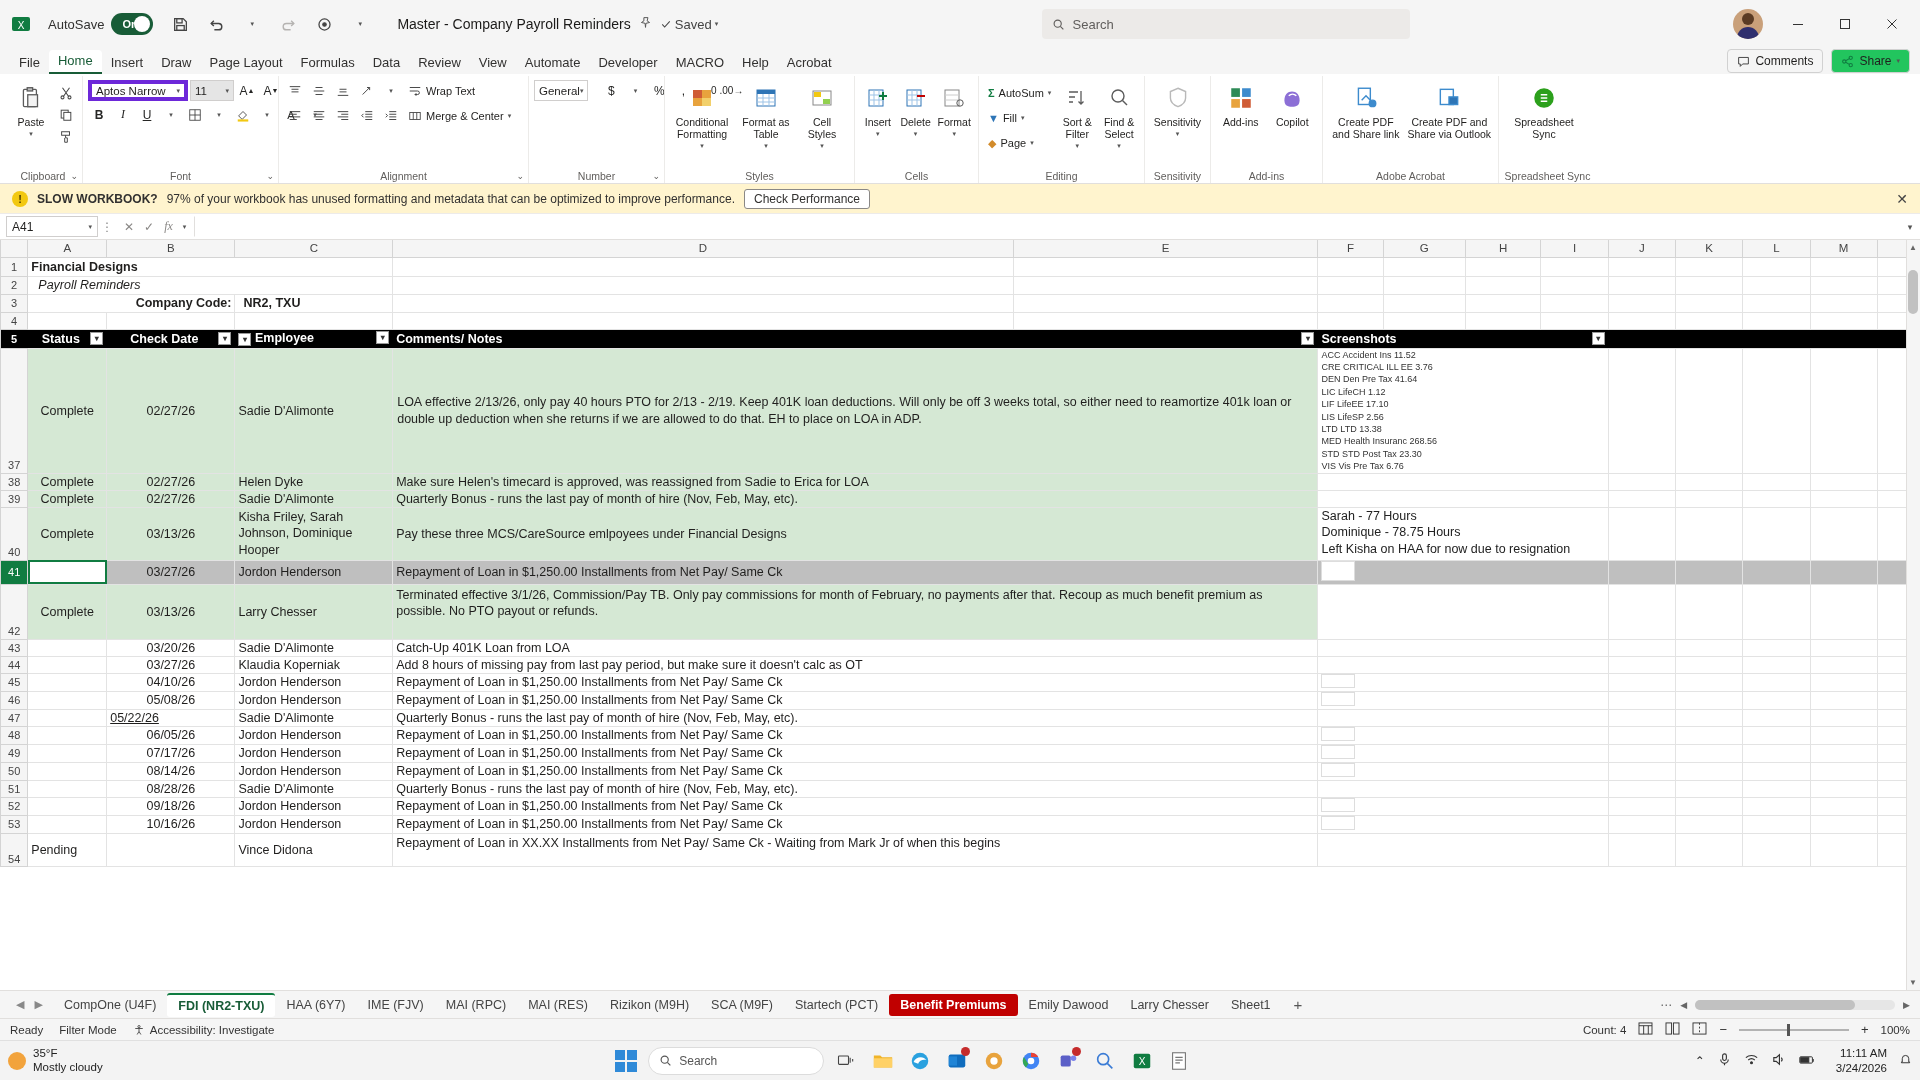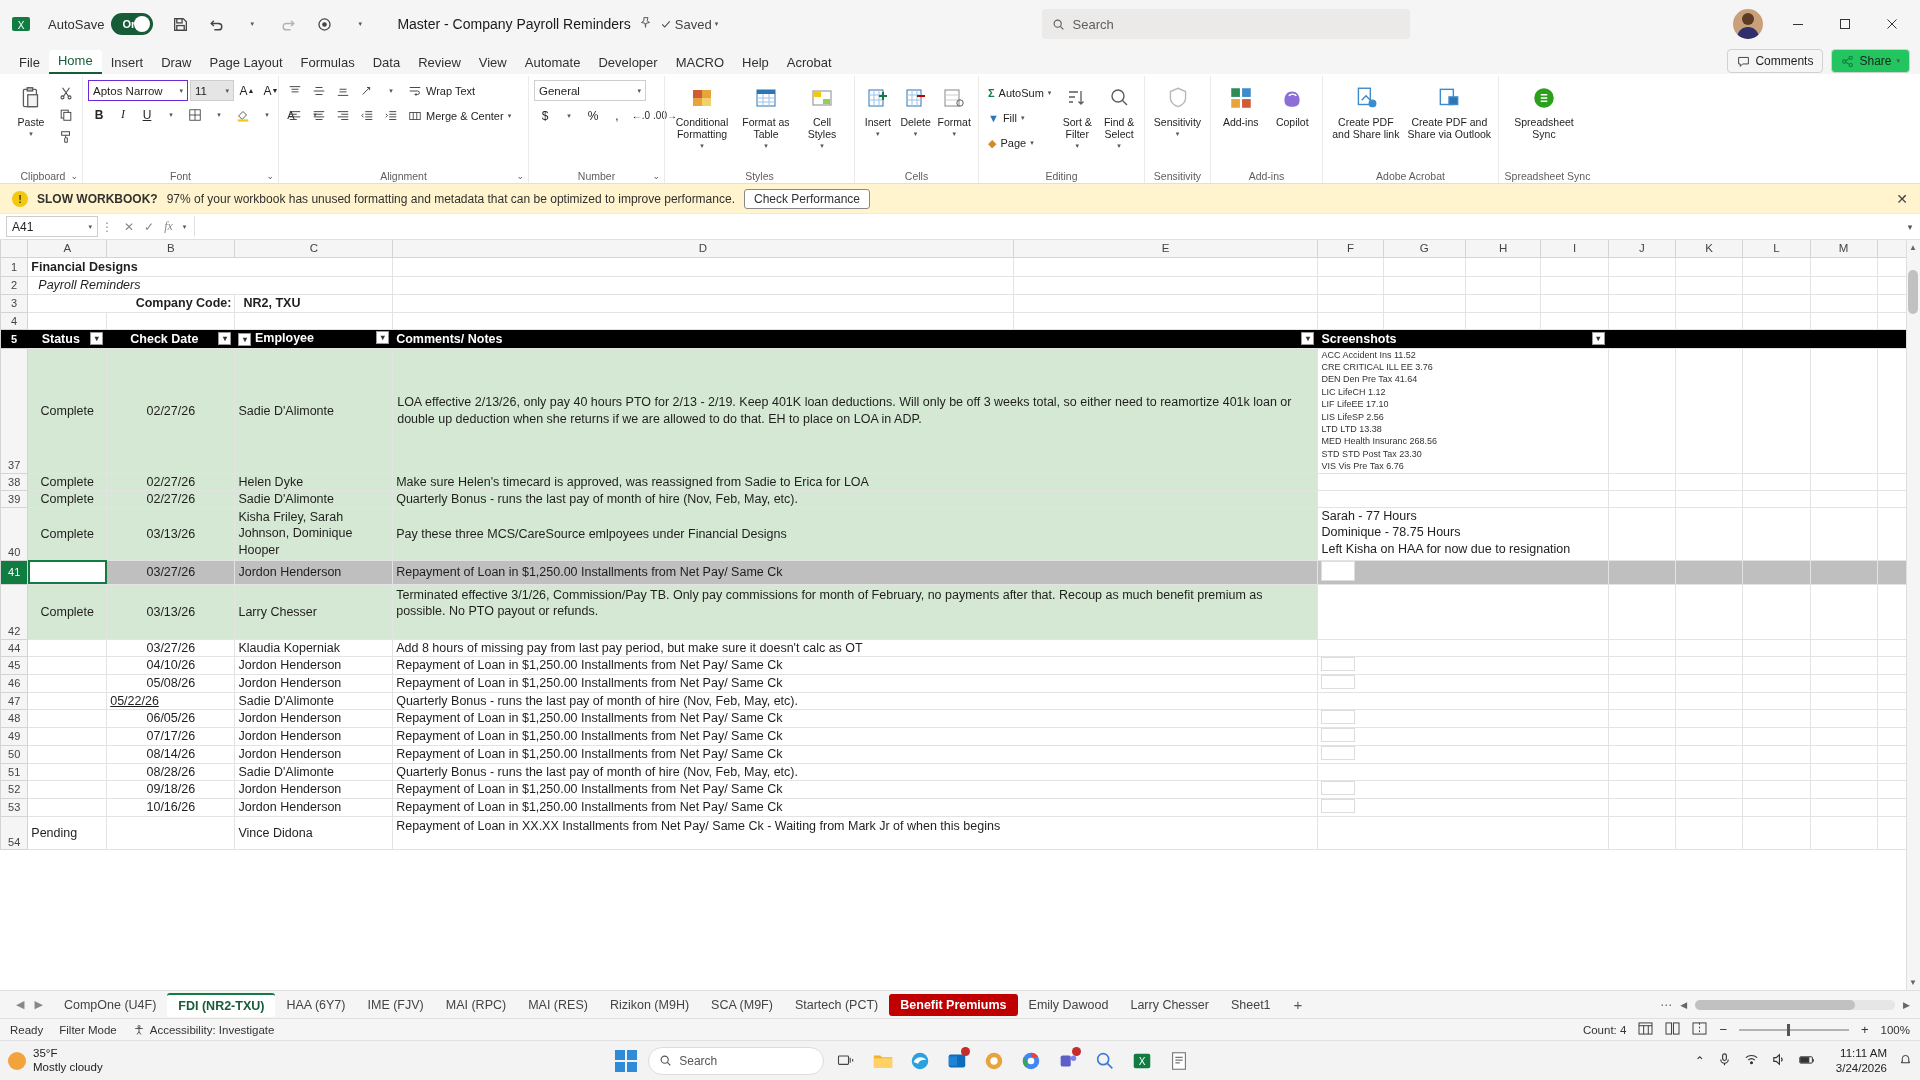--- a/index.html
+++ b/index.html
@@ -47,21 +47,21 @@
   .ribbon { background:#fff; height:110px; display:flex; align-items:stretch; padding:2px 4px 0 4px; flex:0 0 110px; border-bottom:1px solid #e1dfdd; }
   .rgroup { display:flex; flex-direction:column; justify-content:space-between; padding:2px 5px 0 5px; position:relative; }
   .rgroup + .rgroup { border-left:1px solid #ecebe9; }
   .rgroup .gname { text-align:center; font-size:10.5px; color:#605e5c; padding-bottom:1px; }
   .rgroup .gbody { flex:1; display:flex; align-items:flex-start; gap:2px; }
   .bigbtn { width:56px; display:flex; flex-direction:column; align-items:center; justify-content:flex-start; gap:2px; font-size:10.5px; color:#201f1e; text-align:center; padding-top:4px; line-height:1.15; }
   .bigbtn .glyph { height:32px; display:flex; align-items:center; justify-content:center; }
   .smallbtn { display:flex; align-items:center; gap:4px; font-size:11px; padding:2px 4px; height:22px; }
   .col { display:flex; flex-direction:column; gap:1px; }
   .row { display:flex; align-items:center; gap:2px; }
-  .fontname { width:100px; height:21px; border:1px solid #6d28d9; background:#fff; font-size:11.5px; display:flex; align-items:center; padding:0 4px; justify-content:space-between;}
+  .fontname { width:100px; height:21px; border:4px solid #6d28d9; background:#fff; font-size:11.5px; display:flex; align-items:center; padding:0 4px; justify-content:space-between;}
   .fontsize { width:44px; height:21px; border:1px solid #d0cecd; background:#e5e5e5; font-size:11.5px; display:flex; align-items:center; padding:0 4px; justify-content:space-between;}
   .numfmt { width:112px; height:21px; border:1px solid #d0cecd; background:#fff; font-size:11.5px; display:flex; align-items:center; padding:0 4px; justify-content:space-between;}
   .ibtn { width:22px; height:21px; display:flex; align-items:center; justify-content:center; font-size:12px; color:#262625; }
   .ibtn.b { font-weight:700; }
   .ibtn.i { font-style:italic; font-family:"Liberation Serif", serif; }
   .ibtn.u { text-decoration:underline; }
   .dlg { position:absolute; right:4px; bottom:2px; font-size:9px; color:#605e5c; }
   .caret { font-size:7px; color:#555; }
 
   
@@ -425,21 +425,21 @@
             <span>Merge &amp; Center</span>
             <span class="caret">▾</span>
           </div>
         </div>
       </div>
       <div class="gname">Alignment</div>
       <div class="dlg">⌄</div>
     </div>
 
     <div class="rgroup" style="width:136px;">
-      <div class="gbody" style="flex-direction:column; gap:4px; padding-top:2px;">
+      <div class="gbody" style="flex-direction:row; gap:12px; padding-top:2px;">
         <div class="numfmt">
             <span>General</span>
             <span class="caret">▾</span>
           </div>
         <div class="row">
           <div class="ibtn">$</div>
           <div class="ibtn">
               <span class="caret">▾</span>
             </div>
           <div class="ibtn">%</div>
@@ -908,20 +908,33 @@
         <td class="cell green wrap" colspan="2" style="vertical-align:top; padding-top:2px;">Terminated effective 3/1/26, Commission/Pay TB. Only pay commissions for month of February, no payments after that. Recoup as much benefit premium as possible. No PTO payout or refunds.</td>
         <td class="cell" colspan="4"></td>
         <td class="cell"></td>
             <td class="cell"></td>
             <td class="cell"></td>
             <td class="cell"></td>
             <td class="cell"></td>
       </tr>
 
       <tr style="height:17px;">
+        <td class="rowh">43</td>
+        <td class="cell"></td>
+        <td class="cell" style="text-align:center;">03/20/26</td>
+        <td class="cell">Sadie D'Alimonte</td>
+        <td class="cell" colspan="2">Catch-Up 401K Loan from LOA</td>
+        <td class="cell" colspan="4"></td>
+        <td class="cell"></td>
+            <td class="cell"></td>
+            <td class="cell"></td>
+            <td class="cell"></td>
+            <td class="cell"></td>
+      </tr>
+      <tr style="height:17px;">
         <td class="rowh">44</td>
         <td class="cell"></td>
         <td class="cell" style="text-align:center;">03/27/26</td>
         <td class="cell">Klaudia Koperniak</td>
         <td class="cell" colspan="2">Add 8 hours of missing pay from last pay period, but make sure it doesn't calc as OT</td>
         <td class="cell" colspan="4"></td>
         <td class="cell"></td>
             <td class="cell"></td>
             <td class="cell"></td>
             <td class="cell"></td>

